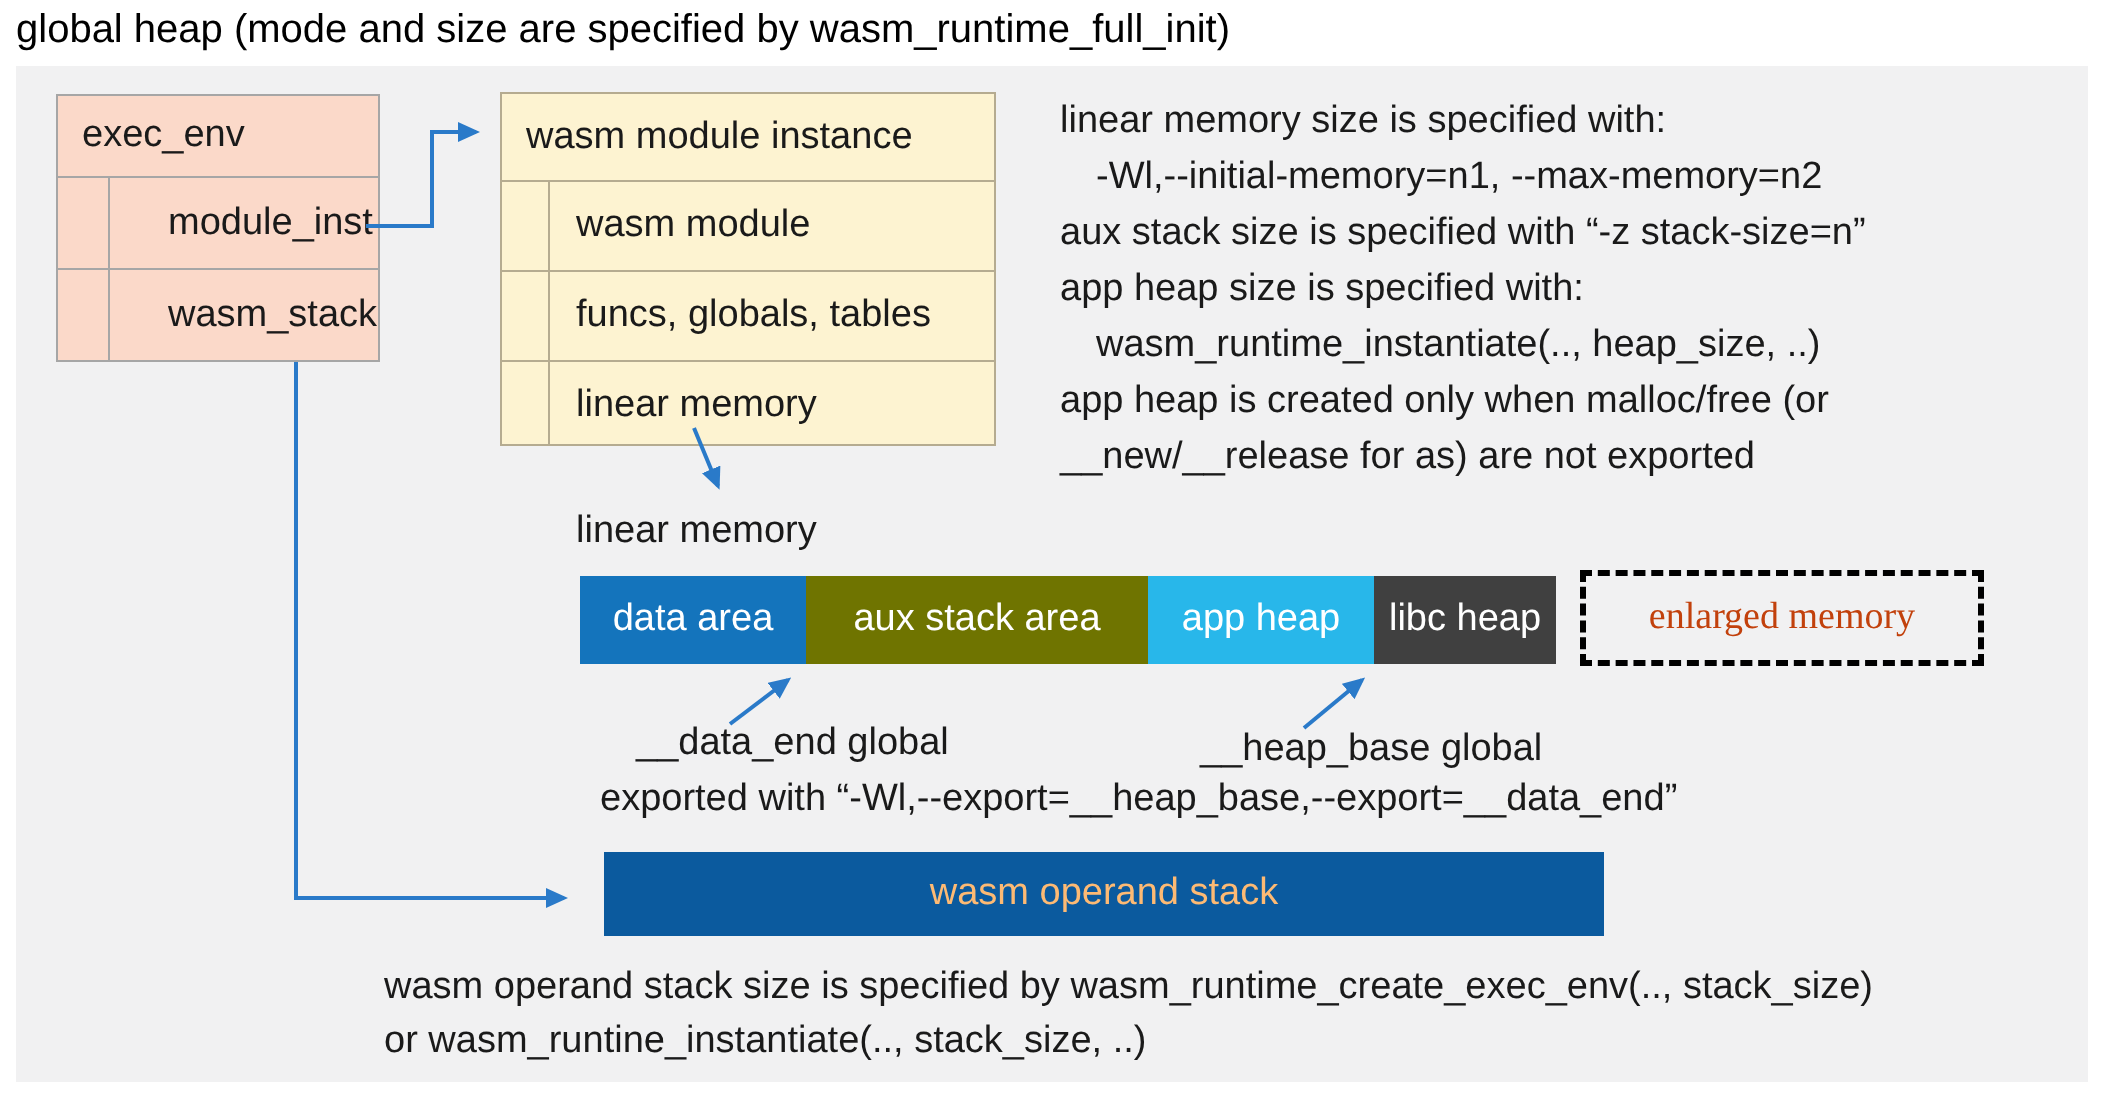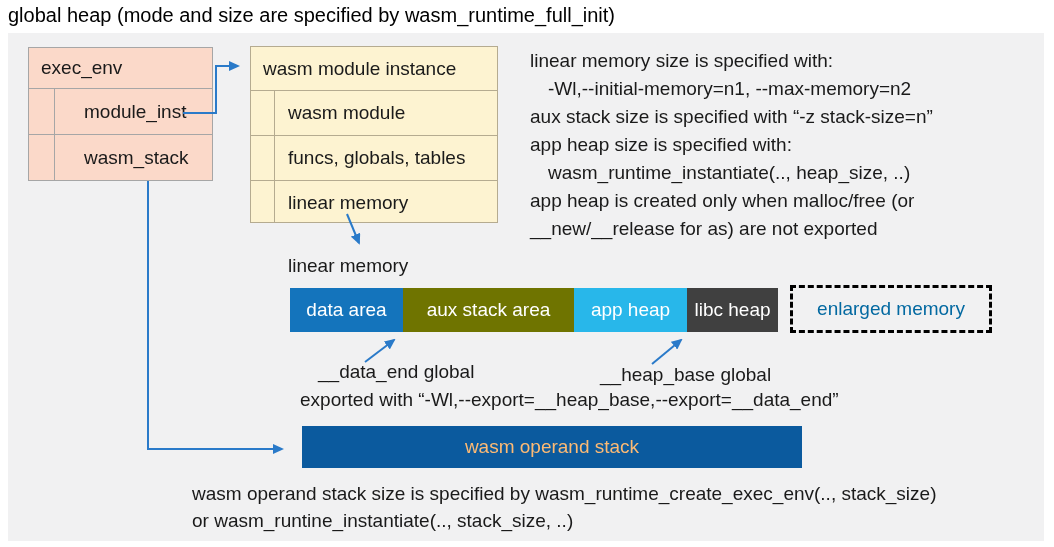--- a/index.html
+++ b/index.html
@@ -10,21 +10,21 @@
   .abs{position:absolute;}
   #title{left:8px;top:4px;font-size:20px;color:#000;}
   #panel{left:8px;top:33px;width:1036px;height:508px;background:#f1f1f2;}
 
   
   .struct{border:1px solid #a6a6a6;box-sizing:border-box;font-size:19px;}
   .struct .hdr{box-sizing:border-box;border-bottom:1px solid #a6a6a6;display:flex;align-items:center;}
   .struct .row{box-sizing:border-box;display:flex;align-items:center;}
   .vline{position:absolute;width:1px;background:#a6a6a6;}
 
-  #exec-env{left:28px;top:47px;width:185px;height:134px;background:#fbd9c9;}
+  #exec-env{left:28px;top:47px;width:162px;height:134px;background:#fbd9c9;}
   #exec-env .hdr{height:41px;padding-left:12px;}
   #exec-env .row{height:46px;padding-left:55px;}
   #exec-env .row.mid{border-bottom:1px solid #a6a6a6;}
   #exec-env .vline{left:25px;top:41px;height:92px;}
 
   #module-instance{left:250px;top:46px;width:248px;height:177px;background:#fdf3d1;border-color:#b5ab90;}
   #module-instance .hdr{height:44px;padding-left:12px;border-color:#b5ab90;}
   #module-instance .row{height:45px;padding-left:37px;}
   #module-instance .row.mid{border-bottom:1px solid #b5ab90;}
   #module-instance .row.last{height:43px;}
@@ -36,21 +36,21 @@
 
   
   #lm-label{left:288px;top:255px;font-size:19px;}
   #lm-bar{left:290px;top:288px;height:44px;display:flex;}
   .seg{display:flex;align-items:center;justify-content:center;color:#fff;font-size:19px;box-sizing:border-box;}
   .seg-data{width:113px;background:#1474bc;}
   .seg-aux{width:171px;background:#6f7400;}
   .seg-app{width:113px;background:#28b7ea;}
   .seg-libc{width:91px;background:#404040;}
   #enlarged{left:790px;top:285px;width:202px;height:48px;border:3px dashed #000;box-sizing:border-box;
-    display:flex;align-items:center;justify-content:center;color:#0369a1;font-size:19px;}
+    display:flex;align-items:center;justify-content:center;color:#c2410c;font-size:19px;font-family:Liberation Serif, serif;}
 
   #lbl-data-end{left:318px;top:361px;font-size:19px;}
   #lbl-heap-base{left:600px;top:364px;font-size:19px;}
   #lbl-exported{left:300px;top:389px;font-size:19px;}
 
   
   #operand-bar{left:302px;top:426px;width:500px;height:42px;background:#0b5a9e;color:#fdba74;
     display:flex;align-items:center;justify-content:center;font-size:19px;}
 
   #footer{left:192px;top:480px;font-size:19px;line-height:27px;}

